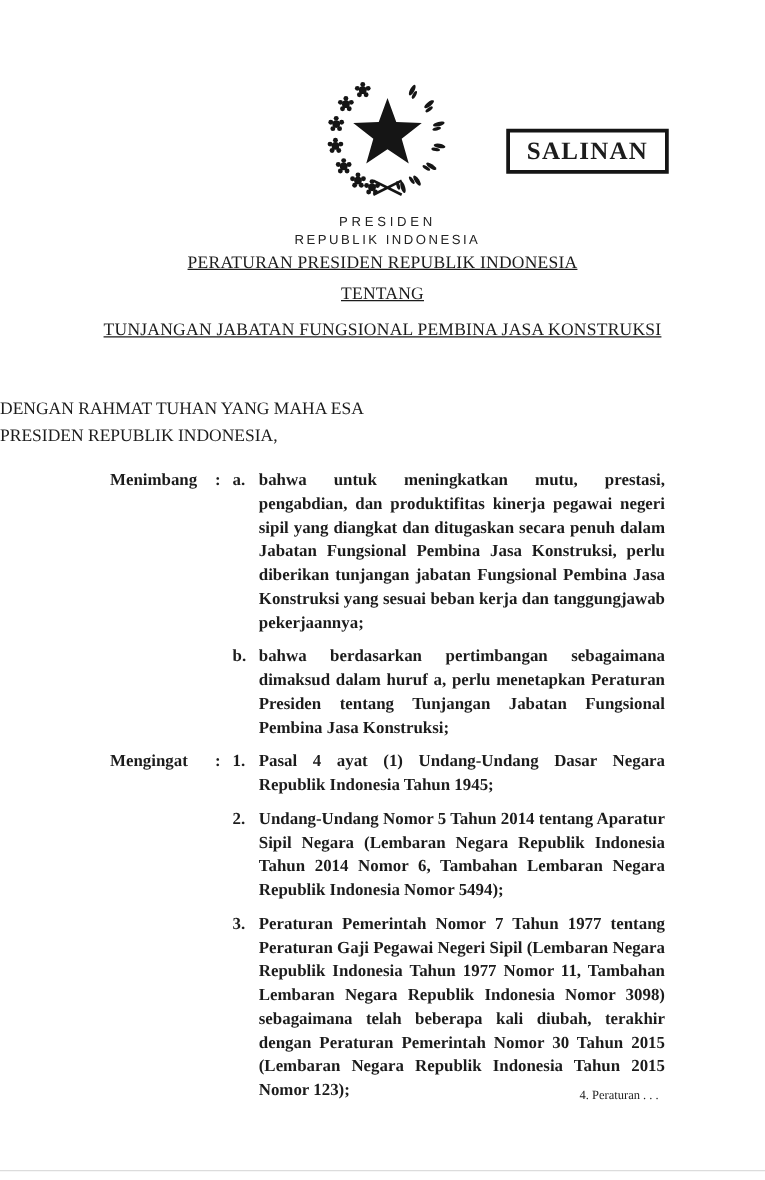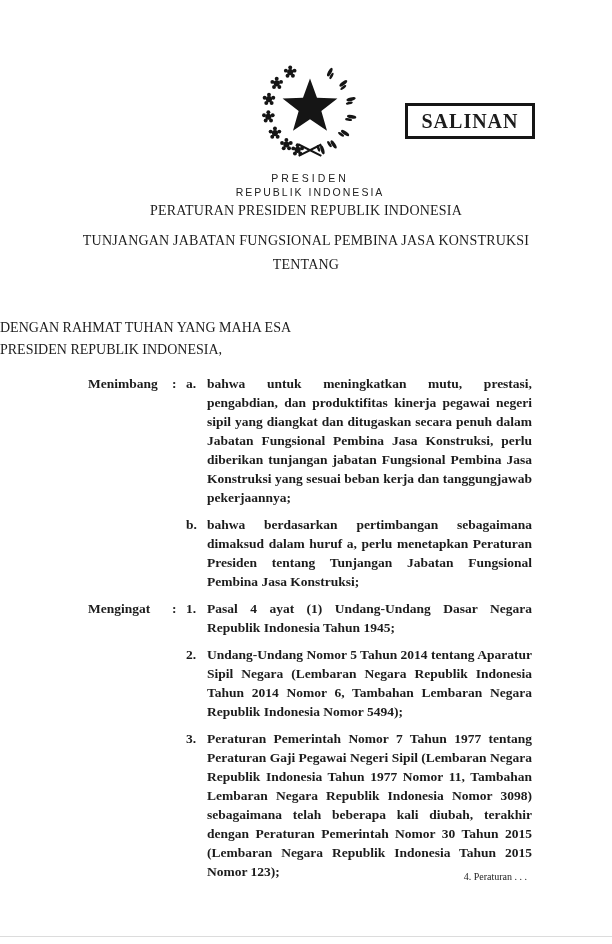--- a/index.html
+++ b/index.html
@@ -51,21 +51,21 @@
   .letterhead-line2 { font-size: 10.5px; letter-spacing: 2px; line-height: 13.5px; }
   
   .title-block {
     position: absolute;
     top: 199px;
     left: 0;
     width: 612px;
     text-align: center;
     font-size: 14px;
   }
-  .title-line { height: 24.5px; line-height: 24.5px; letter-spacing: 0.2px; }
+  .title-line { height: 24.5px; line-height: 24.5px; letter-spacing: 0.2px; text-decoration: underline; }
   .title-line-nomor { white-space: pre; }
   .title-year { font-size: 12.5px; padding-left: 8px; }
   .title-subject { margin-top: 5px; }
   
   .preamble {
     position: absolute;
     top: 317px;
     left: 0;
     width: 612px;
     text-align: left;
@@ -162,22 +162,22 @@
     <span>SALINAN</span>
   </div>
 
   <div class="letterhead-text">
     <div class="letterhead-line1">PRESIDEN</div>
     <div class="letterhead-line2">REPUBLIK INDONESIA</div>
   </div>
 
   <div class="title-block">
     <div class="title-line">PERATURAN PRESIDEN REPUBLIK INDONESIA</div>
+    <div class="title-line">TENTANG</div>
     <div class="title-line title-subject">TUNJANGAN JABATAN FUNGSIONAL PEMBINA JASA KONSTRUKSI</div>
-    <div class="title-line">TENTANG</div>
   </div>
 
   <div class="preamble">
     <div>DENGAN RAHMAT TUHAN YANG MAHA ESA</div>
     <div>PRESIDEN REPUBLIK INDONESIA,</div>
   </div>
 
   <div class="clauses">
 
     <div class="clause-group">

